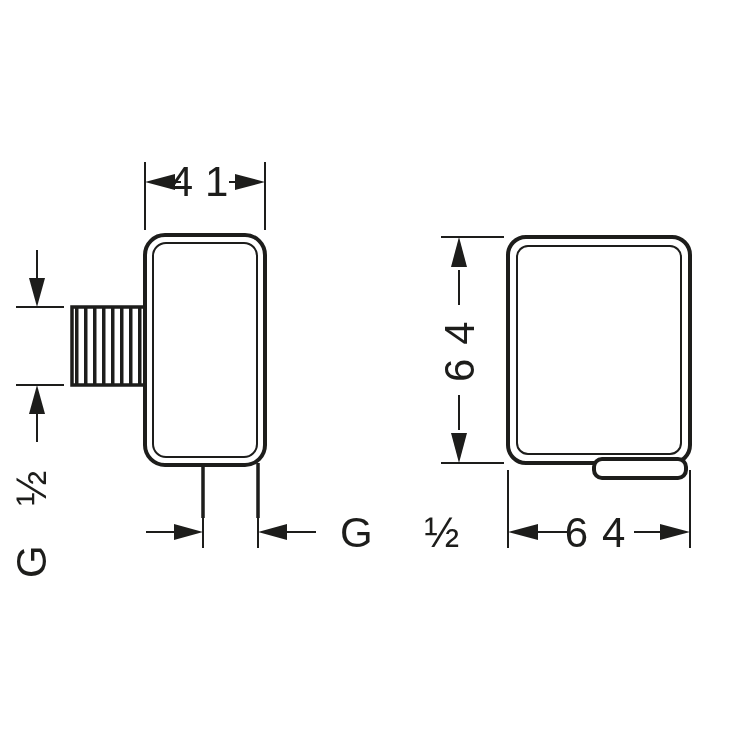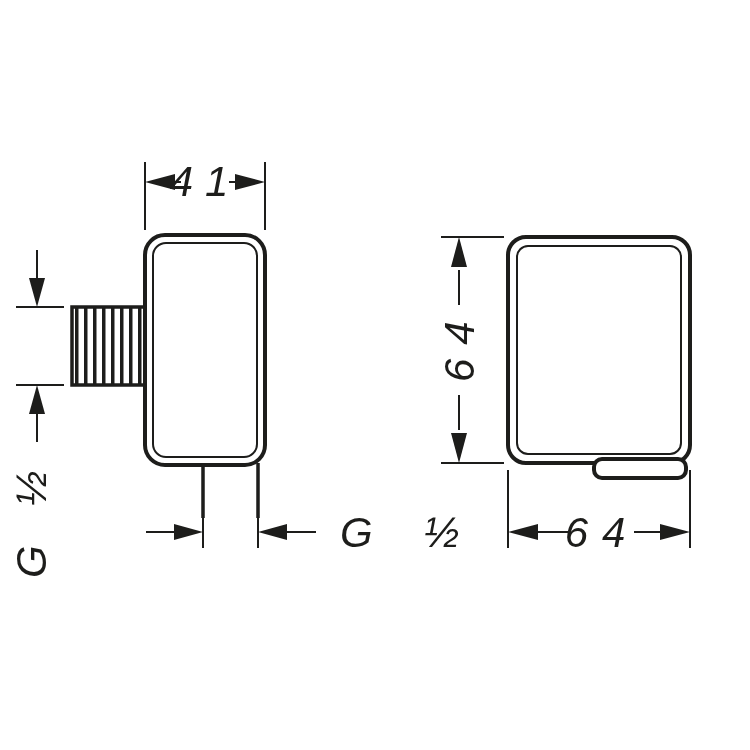--- a/index.html
+++ b/index.html
@@ -1,17 +1,17 @@
 <!DOCTYPE html>
 <html style="--line: #1d1d1b; --bg: #ffffff;"><head>
 <meta charset="utf-8">
 <style>
   :root { --line: #1d1d1b; --bg: #ffffff; }
   html, body { margin: 0; padding: 0; background: var(--bg); }
-  .stage { width: 750px; height: 750px; position: relative; font-style: italic; }
+  .stage { width: 750px; height: 750px; position: relative; }
   svg { display: block; }
   .outline { fill: #ffffff; stroke: var(--line); stroke-width: 4; stroke-linejoin: round; }
   .inner   { fill: none;    stroke: var(--line); stroke-width: 2; }
   .mid     { fill: none;    stroke: var(--line); stroke-width: 3.5; stroke-linecap: butt; }
   .thin    { fill: none;    stroke: var(--line); stroke-width: 2; stroke-linecap: butt; }
   .arrow   { fill: var(--line); stroke: none; }
   text {
     font-family: "Liberation Sans", "DejaVu Sans", sans-serif;
     font-size: 42px;
     fill: var(--line);

